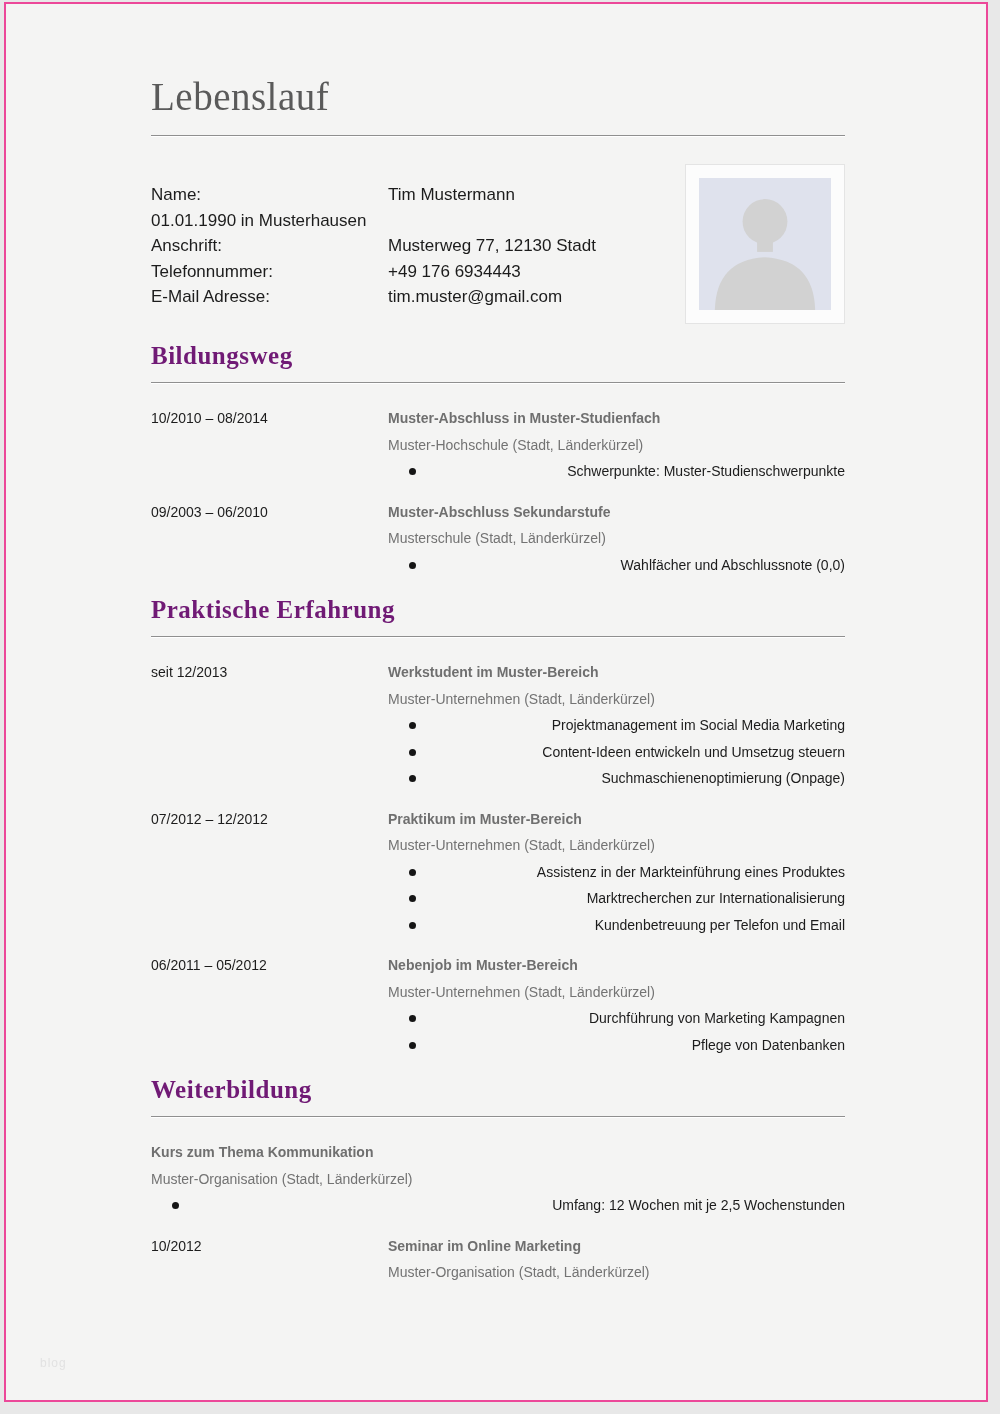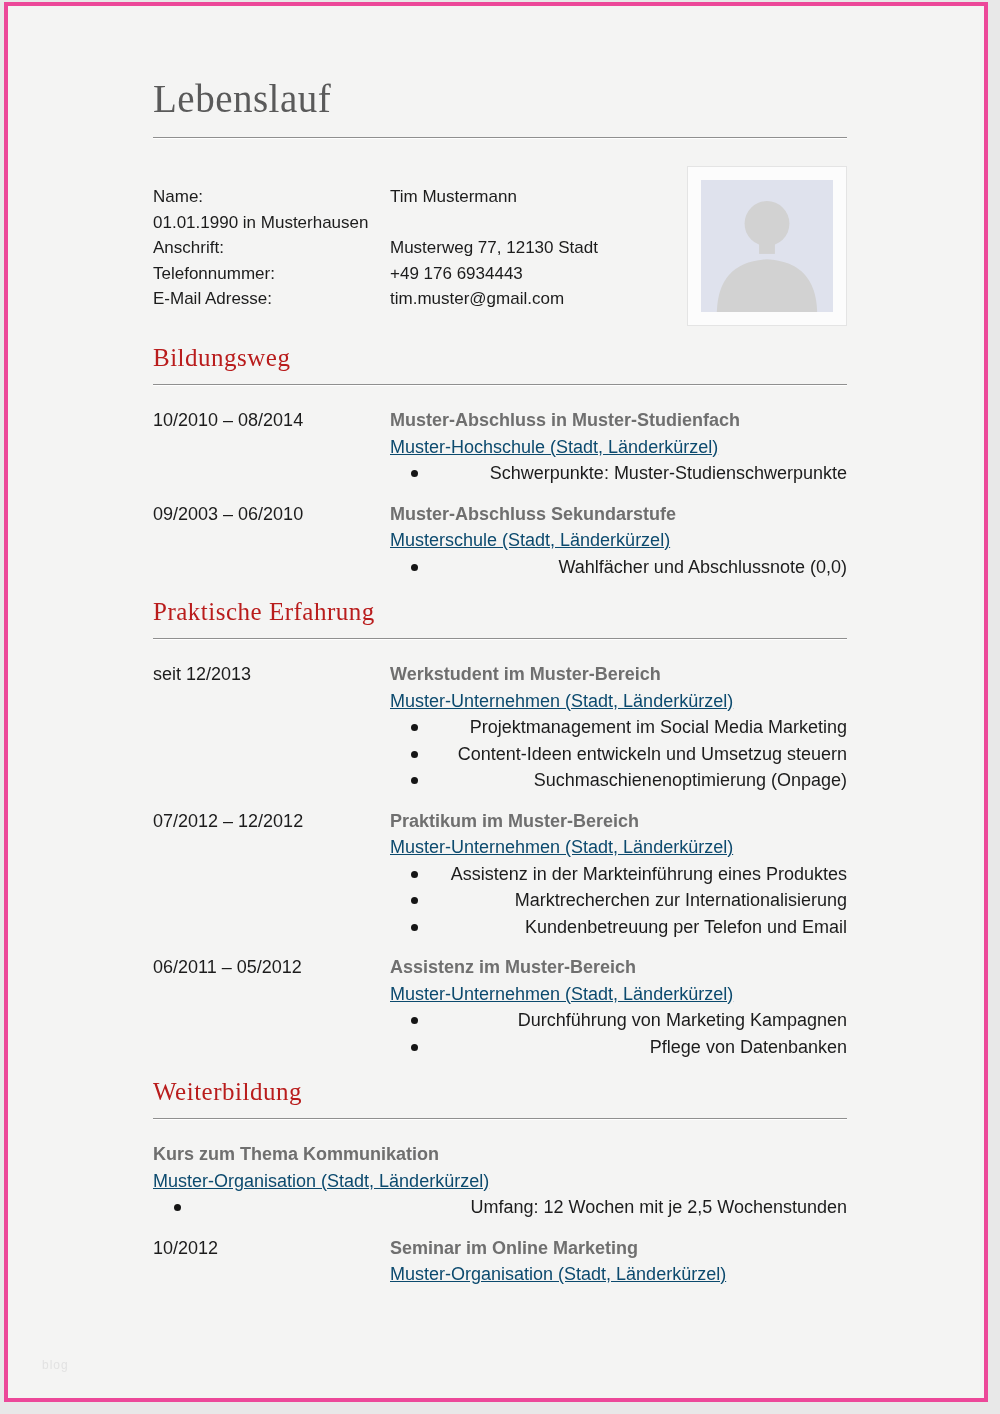--- a/index.html
+++ b/index.html
@@ -9,21 +9,21 @@
     position: relative;
     background: #e8e8e8;
     font-family: "Liberation Sans", sans-serif;
     -webkit-font-smoothing: antialiased;
   }
   .page {
     position: absolute;
     left: 4px; top: 2px;
     width: 984px; height: 1400px;
     background: #f4f4f3;
-    border: 4px solid #ec4899;
+    border: 2px solid #ec4899;
   }
   .content {
     position: absolute;
     left: 145px; top: 0;
     width: 694px;
   }
   
   h1.doc-title {
     margin: 0;
     padding-top: 68px;
@@ -64,39 +64,39 @@
     width: 100%; height: 100%;
     background: #dfe2ed;
     overflow: hidden;
   }
   .photo svg { display: block; width: 100%; height: 100%; }
 
   
   h2.section-heading {
     margin: 16px 0 0;
     font-family: "Liberation Serif", "DejaVu Serif", serif;
-    font-weight: normal;
+    font-weight: bold;
     font-size: 25px;
     line-height: 32px;
     letter-spacing: 0.5px;
-    color: #b91c1c;
+    color: #701a75;
   }
   .section-rule { margin-top: 10px; }
 
   .entry {
     display: flex;
     margin-top: 22px;
-    font-size: 18px;
+    font-size: 14px;
     line-height: 26.5px;
   }
   .entry + .entry { margin-top: 14px; }
   .entry-date { width: 237px; flex: 0 0 237px; color: #1c1c1c; }
   .entry-body { flex: 1 1 auto; }
   .entry-title { font-weight: bold; color: #6f6f6f; }
-  .entry-subtitle { color: #0c4a6e; text-decoration: underline; }
+  .entry-subtitle { color: #737373; }
   ul.entry-bullets { margin: 0; padding: 0; list-style: none; }
   li.bullet-item { position: relative; padding-left: 48px; color: #1c1c1c; text-align: right; }
   .bullet-dot {
     position: absolute;
     left: 21px; top: 10px;
     width: 7px; height: 7px;
     border-radius: 50%;
     background: #151515;
   }
   .watermark {
@@ -212,21 +212,21 @@
   <li class="bullet-item"><span class="bullet-dot"></span><span class="bullet-text">Marktrecherchen zur Internationalisierung</span></li>
 
   <li class="bullet-item"><span class="bullet-dot"></span><span class="bullet-text">Kundenbetreuung per Telefon und Email</span></li>
 </ul>
     </div>
   </div>
 
   <div class="entry">
     <div class="entry-date">06/2011 – 05/2012</div>
     <div class="entry-body">
-      <div class="entry-title">Assistenz im Muster-Bereich</div>
+      <div class="entry-title">Nebenjob im Muster-Bereich</div>
       <div class="entry-subtitle">Muster-Unternehmen (Stadt, Länderkürzel)</div>
       <ul class="entry-bullets">
   <li class="bullet-item"><span class="bullet-dot"></span><span class="bullet-text">Durchführung von Marketing Kampagnen</span></li>
 
   <li class="bullet-item"><span class="bullet-dot"></span><span class="bullet-text">Pflege von Datenbanken</span></li>
 </ul>
     </div>
   </div>
 </div>
   </section>

